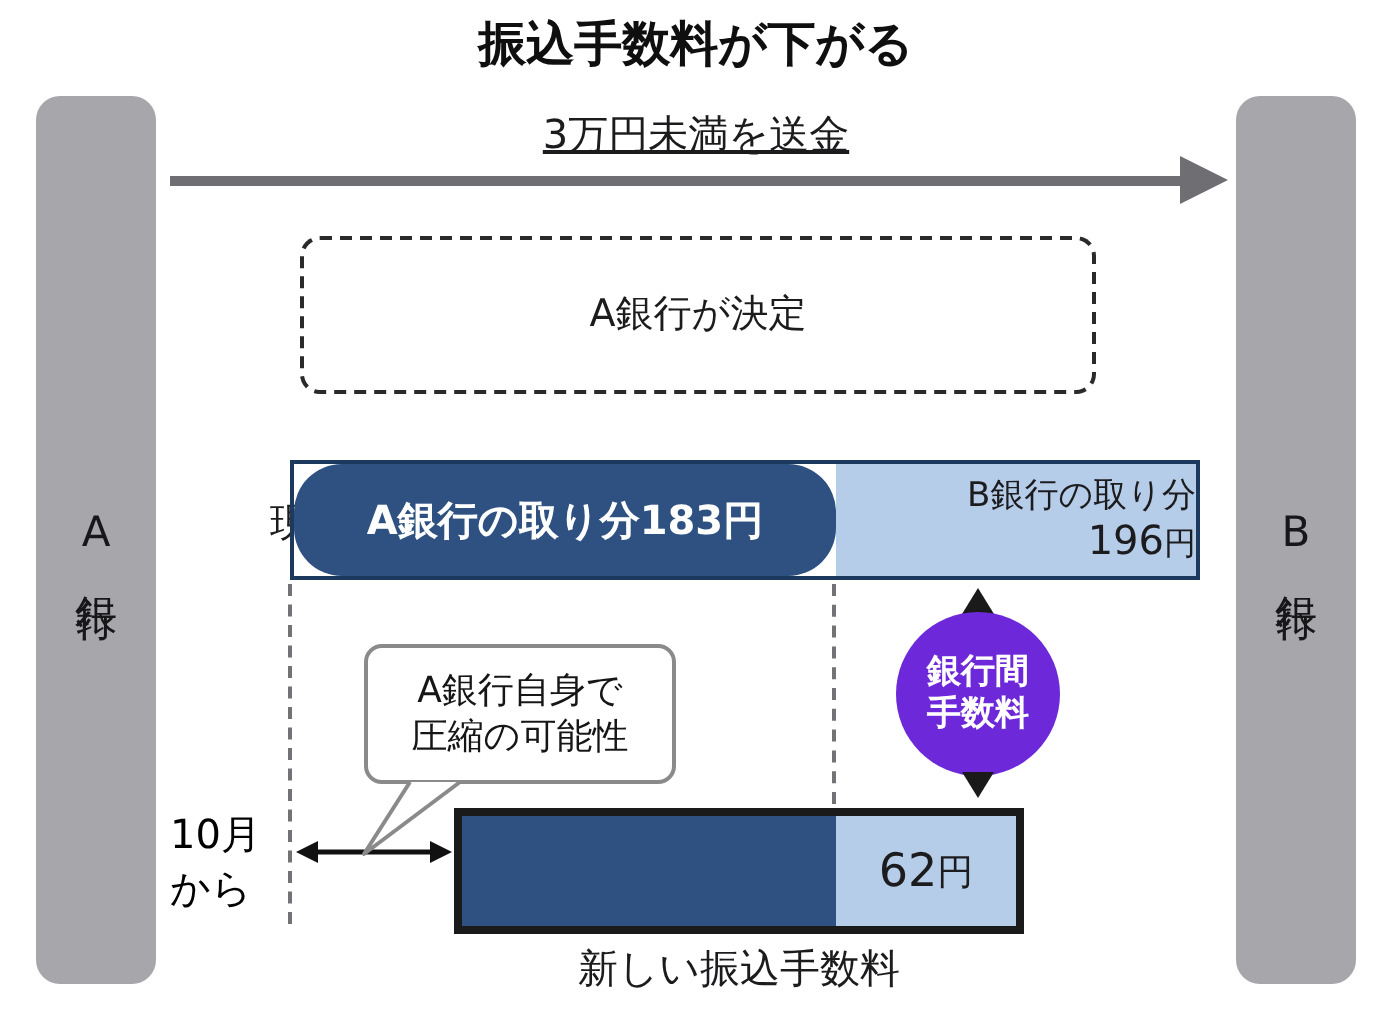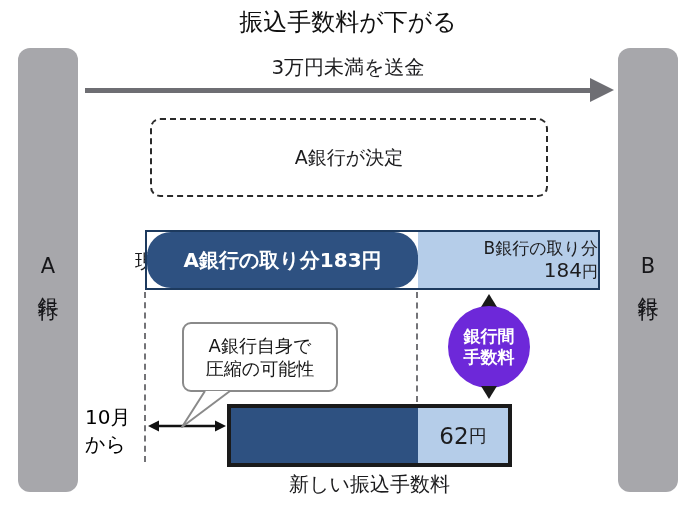--- a/index.html
+++ b/index.html
@@ -3,38 +3,38 @@
 <meta charset="utf-8">
 <style>
   html,body { margin:0; padding:0; background:#fff; }
   .canvas {
     position:relative; width:696px; height:507px; background:#ffffff;
     font-family:"DejaVu Sans","Liberation Sans",sans-serif; color:#111;
     overflow:hidden;
   }
   .title {
     position:absolute; top:6px; left:0; width:100%;
-    text-align:center; font-size:24px; font-weight:normal; color:#0f0f0f;
+    text-align:center; font-size:24px; font-weight:bold; color:#0f0f0f;
   }
   
   .pillar {
     position:absolute; top:48px; width:60px; height:444px;
     background:#a7a7ab; border-radius:12px;
     display:flex; align-items:center; justify-content:center;
   }
   .pillar.left  { left:18px; }
   .pillar.right { left:618px; }
   .pillar .vtext {
     writing-mode:vertical-rl; text-orientation:upright;
     font-size:21px; color:#17171a; letter-spacing:3px;
   }
   
   .flow-label {
     position:absolute; top:54px; left:80px; width:536px;
-    text-align:center; font-size:20px; color:#1c1c1e;
+    text-align:center; font-size:20px; color:#1c1c1e;text-decoration:underline;
   }
   .flow-arrow-shaft {
     position:absolute; left:85px; top:88px; width:506px; height:5px;
     background:#6e6e73;
   }
   .flow-arrow-head {
     position:absolute; left:590px; top:78px; width:0; height:0;
     border-top:12px solid transparent; border-bottom:12px solid transparent;
     border-left:24px solid #6e6e73;
   }
@@ -141,21 +141,21 @@
   </div>
 
   <div class="row-label current-label">現状</div>
   <div class="bar current-bar">
     <div class="seg-navy">
       <span>A銀行の取り分183円</span>
     </div>
     <div class="seg-light">
       <span>B銀行の取り分</span>
       <span class="seg-amount-line">
-        <span>184</span><span class="unit">円</span>
+        <span>196</span><span class="unit">円</span>
       </span>
     </div>
   </div>
 
   <div class="vdash left"></div>
   <div class="vdash right"></div>
 
   <div class="bubble">A銀行自身で
 圧縮の可能性</div>
   <svg class="bubble-tail" width="64" height="42" viewBox="0 0 64 42">

